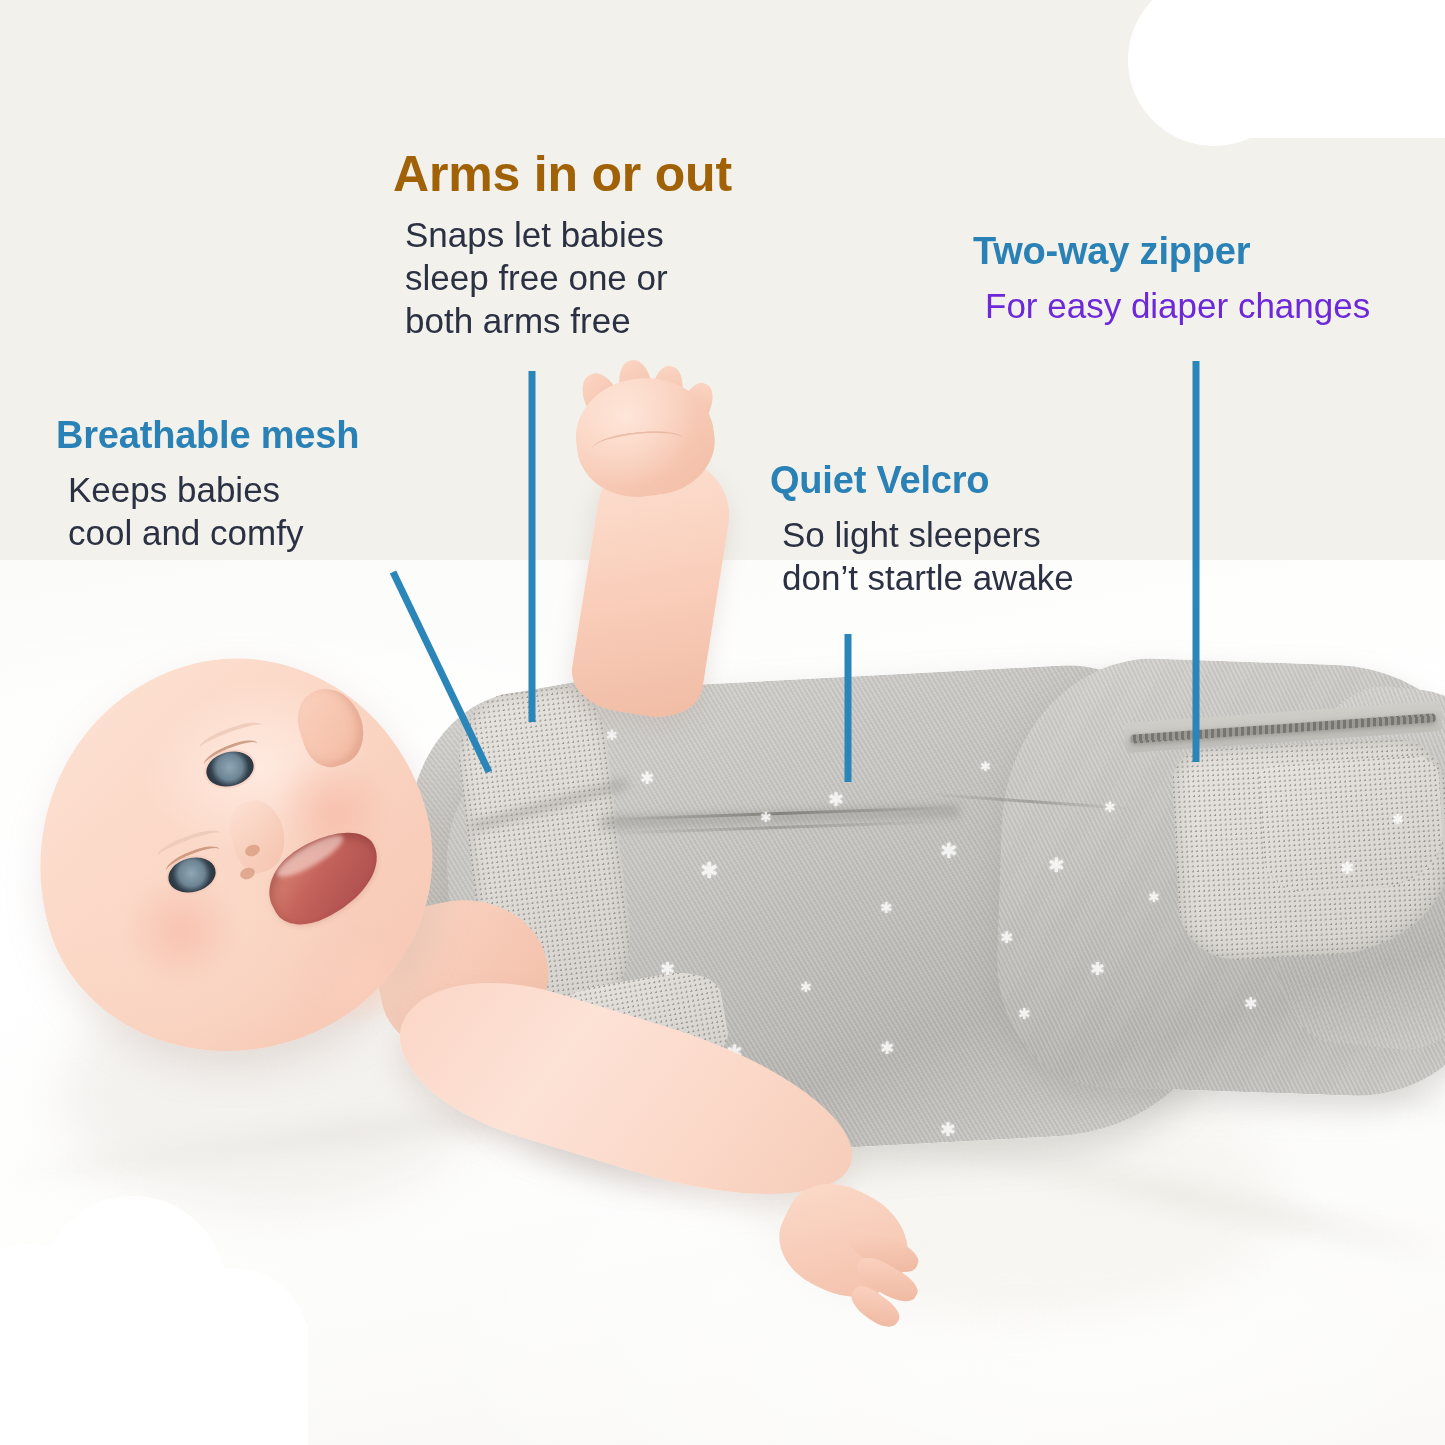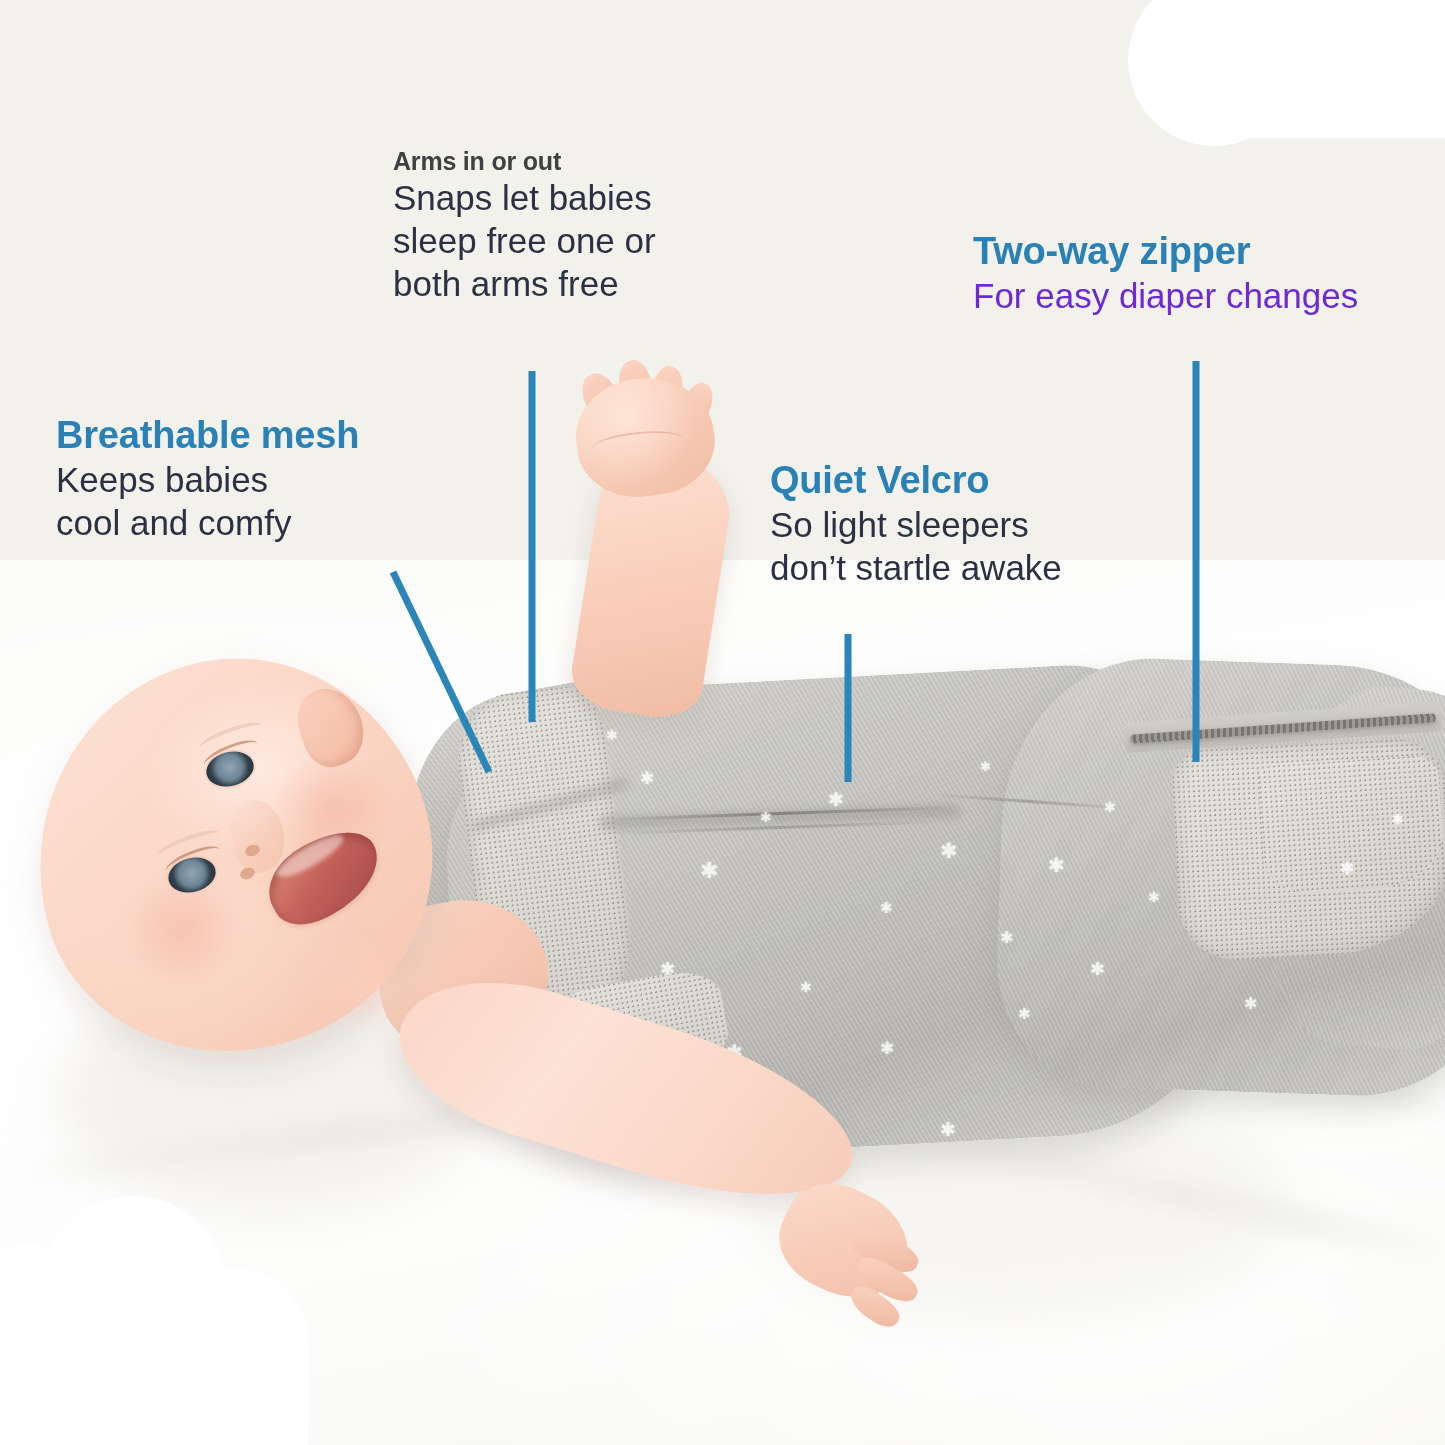--- a/index.html
+++ b/index.html
@@ -212,21 +212,21 @@
 
   
   .lines{position:absolute;inset:0;}
 
   
   .callout{position:absolute;}
   .c-title{
     font-weight:bold;letter-spacing:-.2px;line-height:1.05;
     margin:0 0 2px 0;
   }
-  .c-body{line-height:1.23;margin:0;font-weight:normal;}
+  .c-body{line-height:1.23;margin:12px;font-weight:normal;}
 
   #co-mesh   {left:56px;  top:416px; width:430px;}
   #co-arms   {left:393px; top:148px; width:340px;}
   #co-velcro {left:770px; top:461px; width:370px;}
   #co-zipper {left:973px; top:232px; width:470px;}
 </style>
 </head>
 <body>
 
 <div id="stage">
@@ -340,21 +340,21 @@
 
   <div class="callout" id="co-mesh">
     <p class="c-title" style="font-size:38px;color:#2a81b5;">Breathable mesh</p>
     <p class="c-body" style="font-size:35px;color:#2b3142;">
       <span>Keeps babies</span><br>
       <span>cool and comfy</span>
     </p>
   </div>
 
   <div class="callout" id="co-arms">
-    <p class="c-title" style="font-size:25px;color:#404040;">Arms in or out</p>
+    <p class="c-title" style="font-size:50px;color:#a16207;">Arms in or out</p>
     <p class="c-body" style="font-size:35px;color:#2b3142;">
       <span>Snaps let babies</span><br>
       <span>sleep free one or</span><br>
       <span>both arms free</span>
     </p>
   </div>
 
   <div class="callout" id="co-velcro">
     <p class="c-title" style="font-size:38px;color:#2a81b5;">Quiet Velcro</p>
     <p class="c-body" style="font-size:35px;color:#2b3142;">

